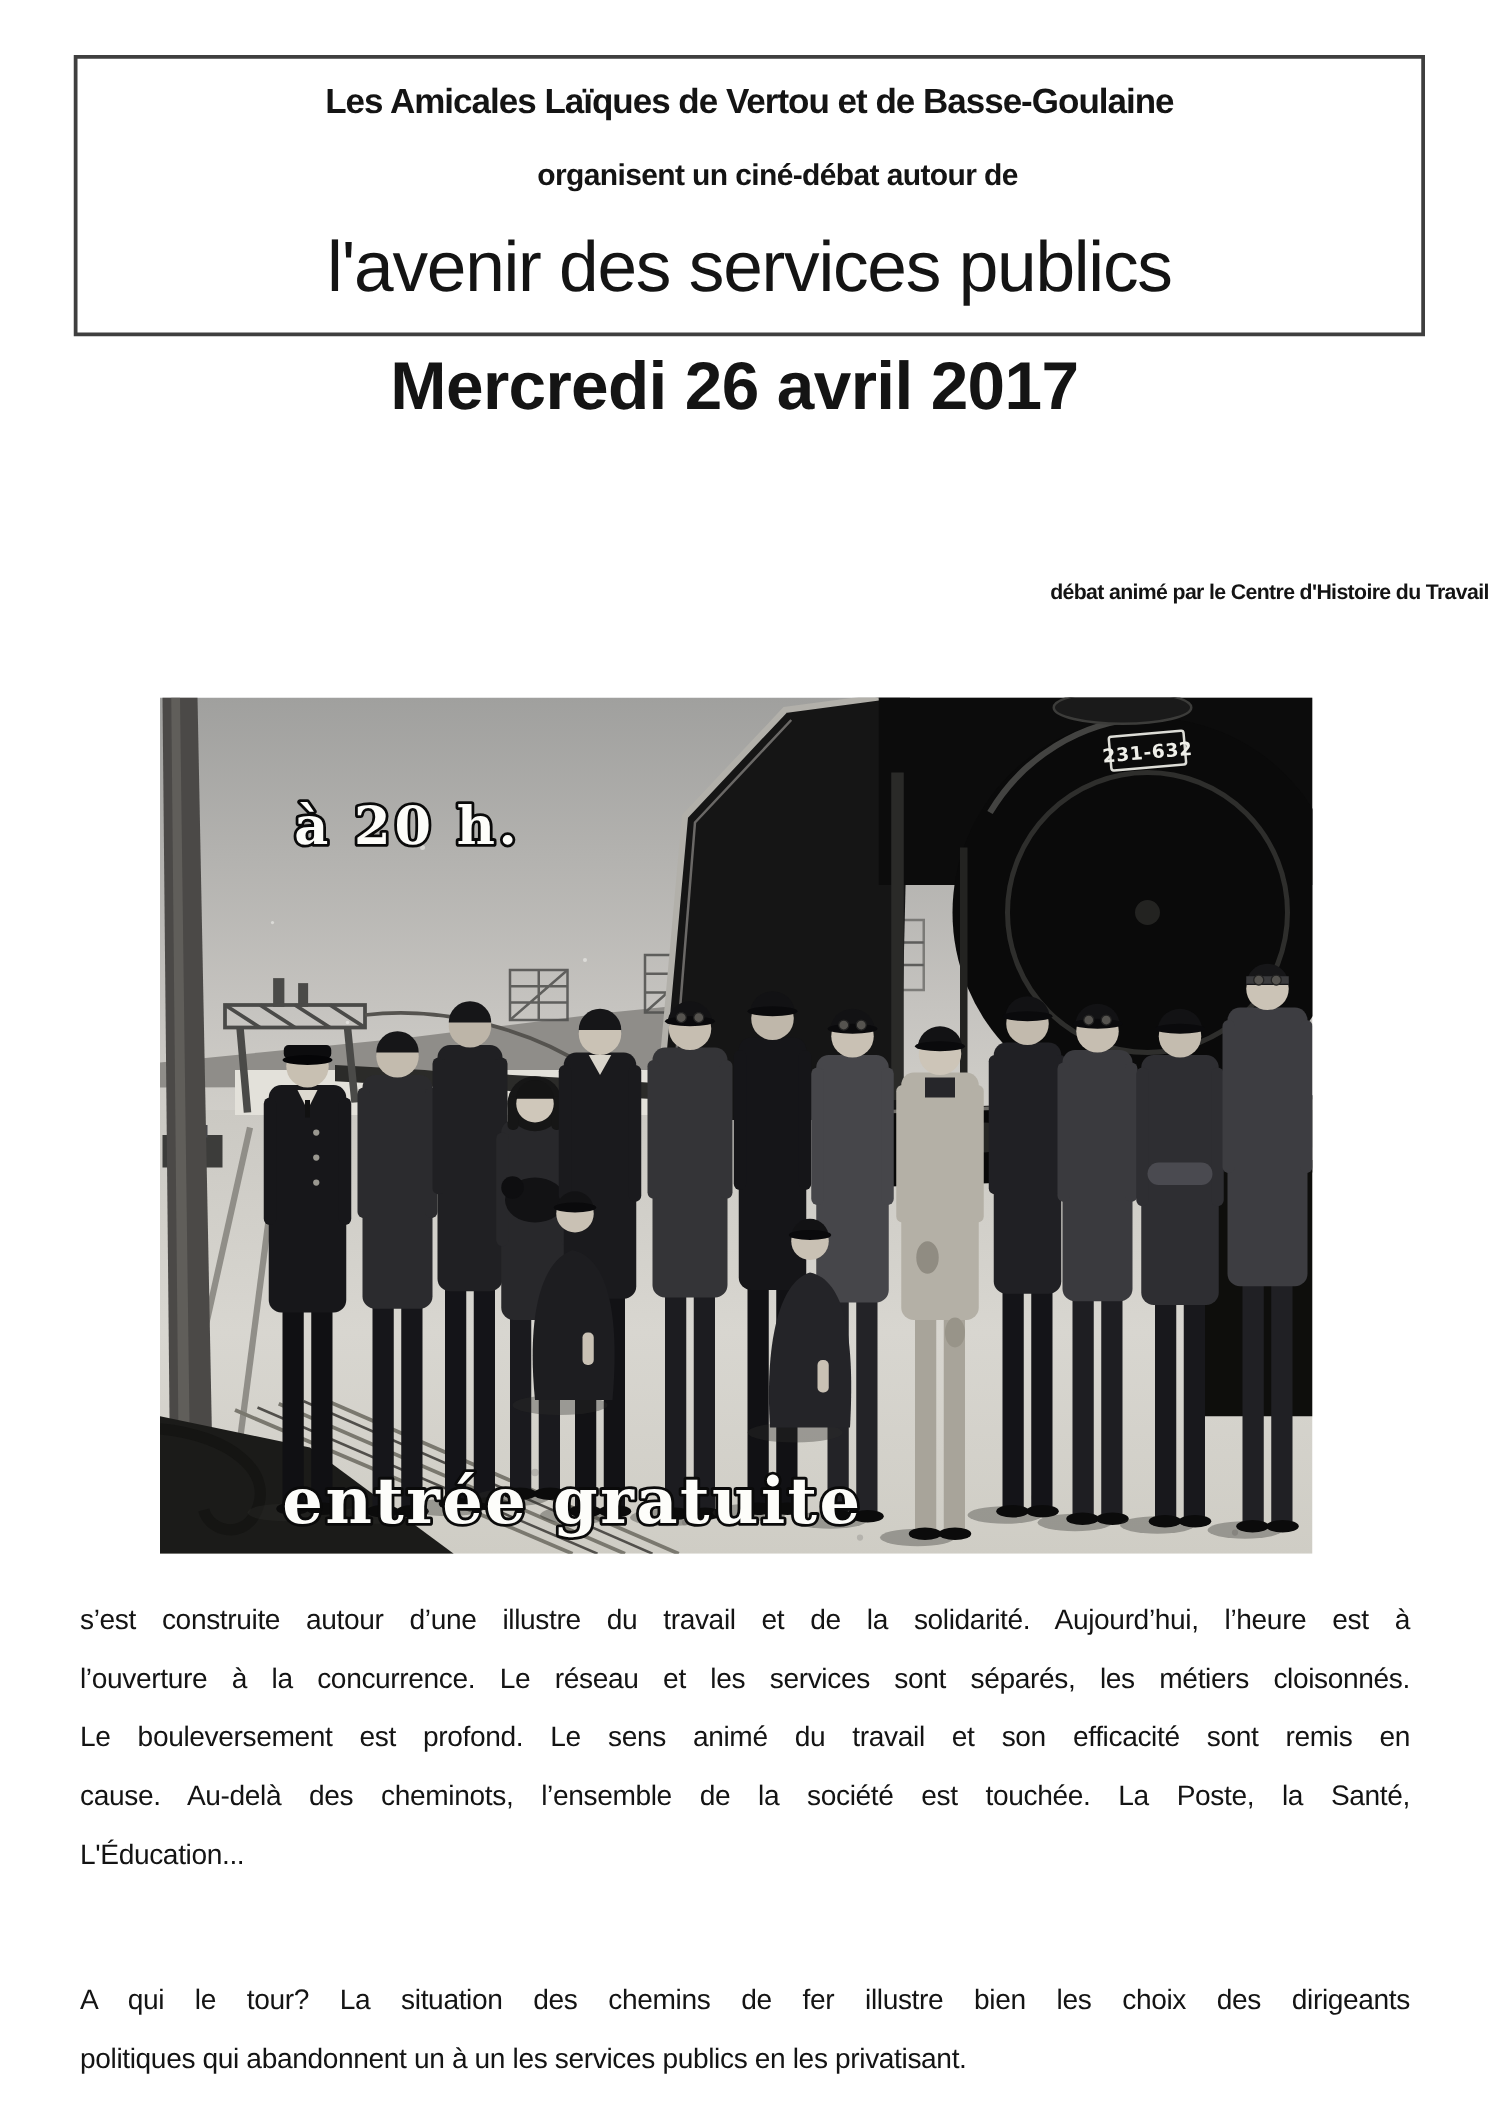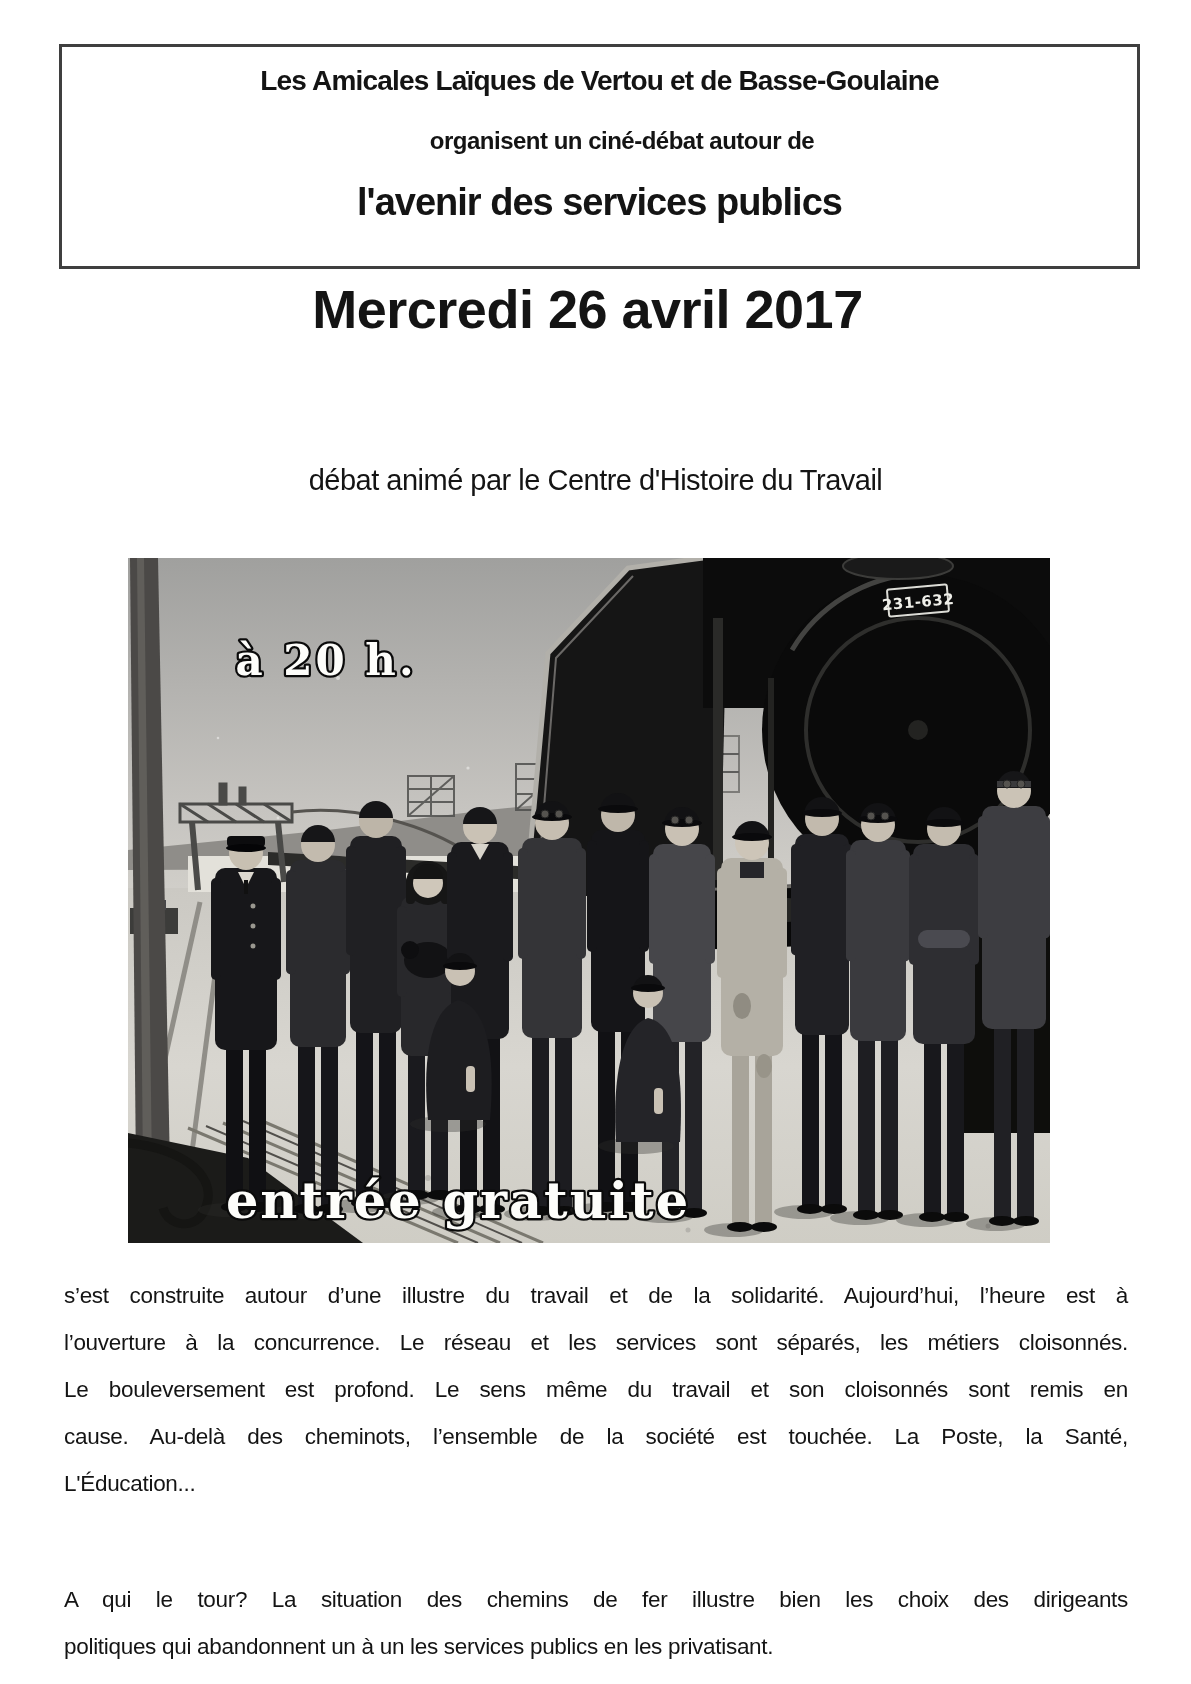--- a/index.html
+++ b/index.html
@@ -6,32 +6,32 @@
   .poster-page{
     position:relative;width:1191px;height:1684px;background:#ffffff;
     margin:16px auto;font-family:"Liberation Sans",sans-serif;color:#141414;overflow:hidden;
   }
   .header-box{
     position:absolute;left:59px;top:28px;width:1081px;height:225px;
     border:3px solid #3f3f3f;box-sizing:border-box;text-align:center;
   }
   .hb1{margin-top:18px;font-size:28px;font-weight:bold;letter-spacing:-0.8px;}
   .hb2{margin-top:30px;font-size:24px;font-weight:bold;letter-spacing:-0.5px;padding-left:45px;}
-  .hb3{margin-top:26px;font-size:38px;font-weight:bold;letter-spacing:-1px;}
+  .hb3{margin-top:26px;font-size:57px;font-weight:normal;letter-spacing:-1px;}
   .date-title{
     position:absolute;left:0;right:16px;top:262px;text-align:center;
     font-size:54px;font-weight:bold;letter-spacing:-0.5px;
   }
   .venue{
     position:absolute;left:0;right:0;top:378px;text-align:center;
     font-size:32px;font-weight:bold;letter-spacing:-0.5px;
   }
   .host{
-    position:absolute;left:0;right:0;top:448px;text-align:center;
-    font-size:29px;font-weight:normal;letter-spacing:-0.5px;
+    position:absolute;left:0;right:0;top:448px;text-align:right;
+    font-size:17px;font-weight:bold;letter-spacing:-0.5px;
   }
   .photo-wrap{position:absolute;left:128px;top:542px;width:922px;height:685px;}
   .photo-wrap svg{display:block;width:922px;height:685px;}
   .body-text{position:absolute;left:64px;width:1064px;font-size:22.5px;letter-spacing:-0.3px;}
   .body-p1{top:1256px;}
   .body-p2{top:1560px;}
   .jline{height:47px;line-height:47px;text-align:justify;text-align-last:justify;white-space:nowrap;overflow:visible;}
   .jlast{text-align-last:left;}
   .ovl{
     font-family:"DejaVu Serif",serif;font-weight:bold;
@@ -378,21 +378,21 @@
         </g>
 
       <text class="ovl" x="198" y="117" text-anchor="middle" font-size="42" letter-spacing="3">à 20 h.</text>
       <text class="ovl" x="330" y="660" text-anchor="middle" font-size="51" letter-spacing="2">entrée gratuite</text>
     </svg>
   </div>
 
   <div class="body-text body-p1">
       <div class="jline">s’est construite autour d’une illustre du travail et de la solidarité. Aujourd’hui, l’heure est à</div>
       <div class="jline">l’ouverture à la concurrence. Le réseau et les services sont séparés, les métiers cloisonnés.</div>
-      <div class="jline">Le bouleversement est profond. Le sens même du travail et son cloisonnés sont remis en</div>
+      <div class="jline">Le bouleversement est profond. Le sens animé du travail et son efficacité sont remis en</div>
       <div class="jline">cause. Au-delà des cheminots, l’ensemble de la société est touchée. La Poste, la Santé,</div>
       <div class="jline jlast">L'Éducation...</div>
     </div>
   <div class="body-text body-p2">
       <div class="jline">A qui le tour? La situation des chemins de fer illustre bien les choix des dirigeants</div>
       <div class="jline jlast">politiques qui abandonnent un à un les services publics en les privatisant.</div>
     </div>
 
 </div>
 

